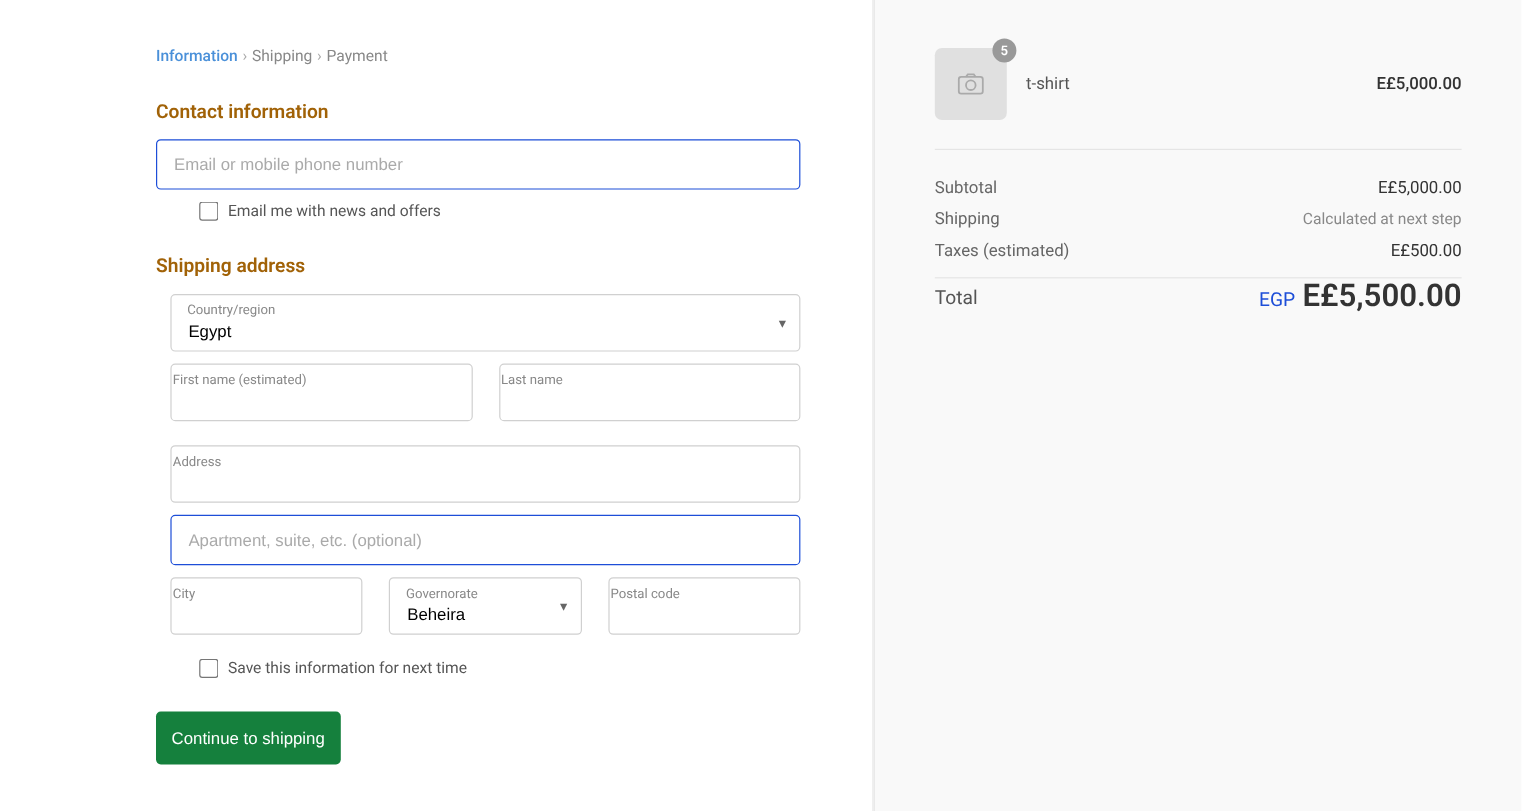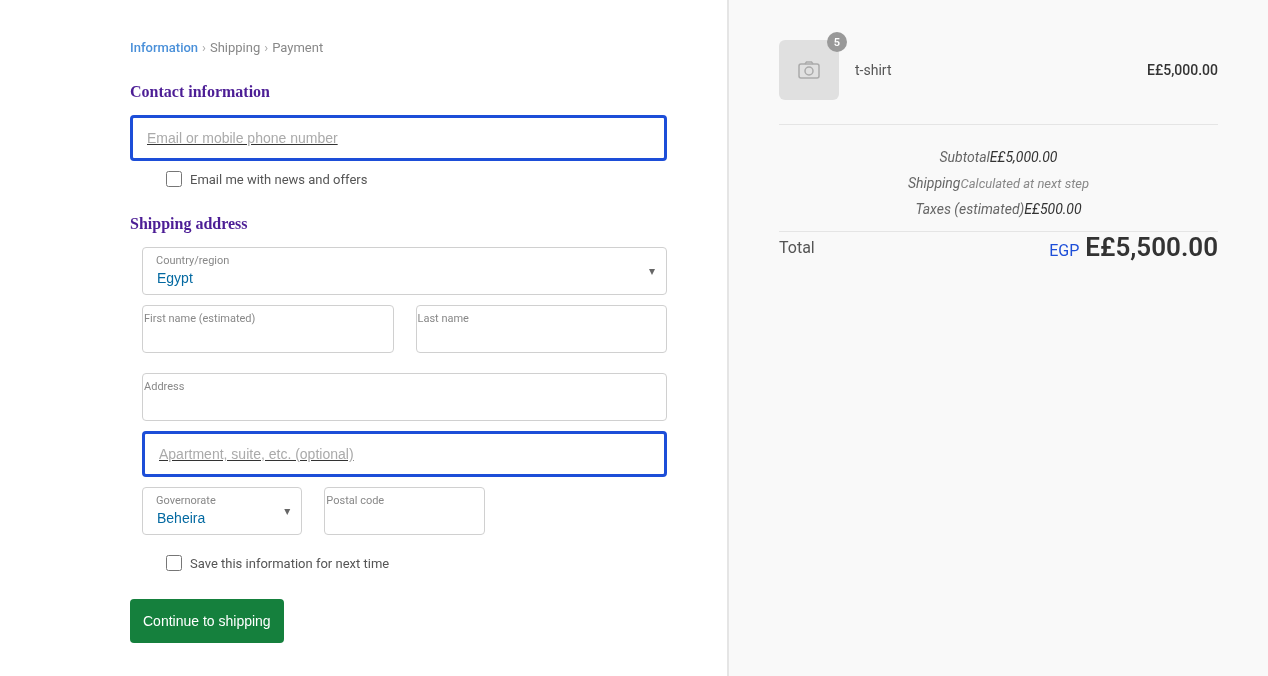--- a/index.html
+++ b/index.html
@@ -41,35 +41,33 @@
       color: #4a90d9;
       font-weight: 500;
     }
     .breadcrumb .separator {
       color: #aaa;
     }
 
     .section-title {
       font-size: 16px;
       font-weight: 600;
-      color: #4c1d95;
+      color: #a16207;
       margin-bottom: 14px;
-      font-family: Liberation Serif, serif;
     }
 
     .form-input {
       width: 100%;
-      border: 3px solid #1d4ed8;
+      border: 1px solid #1d4ed8;
       border-radius: 4px;
       padding: 12px 14px;
       font-size: 14px;
       color: #333;
       outline: none;
       background: #fff;
-      text-decoration: underline;
     }
     .form-input::placeholder {
       color: #aaa;
     }
 
     .checkbox-row {
       display: flex;
       align-items: center;
       gap: 8px;
       margin-top: 10px;
@@ -116,21 +114,21 @@
 
     .select-wrapper {
       position: relative;
     }
     .select-wrapper select {
       width: 100%;
       border: 1px solid #d0d0d0;
       border-radius: 4px;
       padding: 22px 14px 8px 14px;
       font-size: 14px;
-      color: #0369a1;
+      color: #000000;
       appearance: none;
       background: #fff;
       outline: none;
       cursor: pointer;
     }
     .select-wrapper .select-chevron {
       position: absolute;
       right: 12px;
       top: 50%;
       transform: translateY(-50%);
@@ -220,25 +218,24 @@
     }
 
     .product-price {
       font-size: 14px;
       color: #333;
       font-weight: 500;
     }
 
     .summary-row {
       display: flex;
-      justify-content: center;
+      justify-content: space-between;
       align-items: center;
       margin-bottom: 10px;
       font-size: 14px;
-      font-style: italic;
     }
     .summary-row .label {
       color: #666;
     }
     .summary-row .value {
       color: #333;
     }
     .summary-row .value-muted {
       color: #888;
       font-size: 13px;
@@ -324,20 +321,24 @@
       <input class="form-input-floated" type="text" style="">
     </div>
 
     
     <div class="input-group">
       <input class="form-input" type="text" placeholder="Apartment, suite, etc. (optional)" style="">
     </div>
 
     
     <div class="three-col">
+      <div class="input-group">
+        <span class="floating-label">City</span>
+        <input class="form-input-floated" type="text" style="">
+      </div>
       <div class="input-group">
         <div class="select-wrapper">
           <span class="floating-label">Governorate</span>
           <select>
             <option>Beheira</option>
           </select>
           <span class="select-chevron">▾</span>
         </div>
       </div>
       <div class="input-group">

